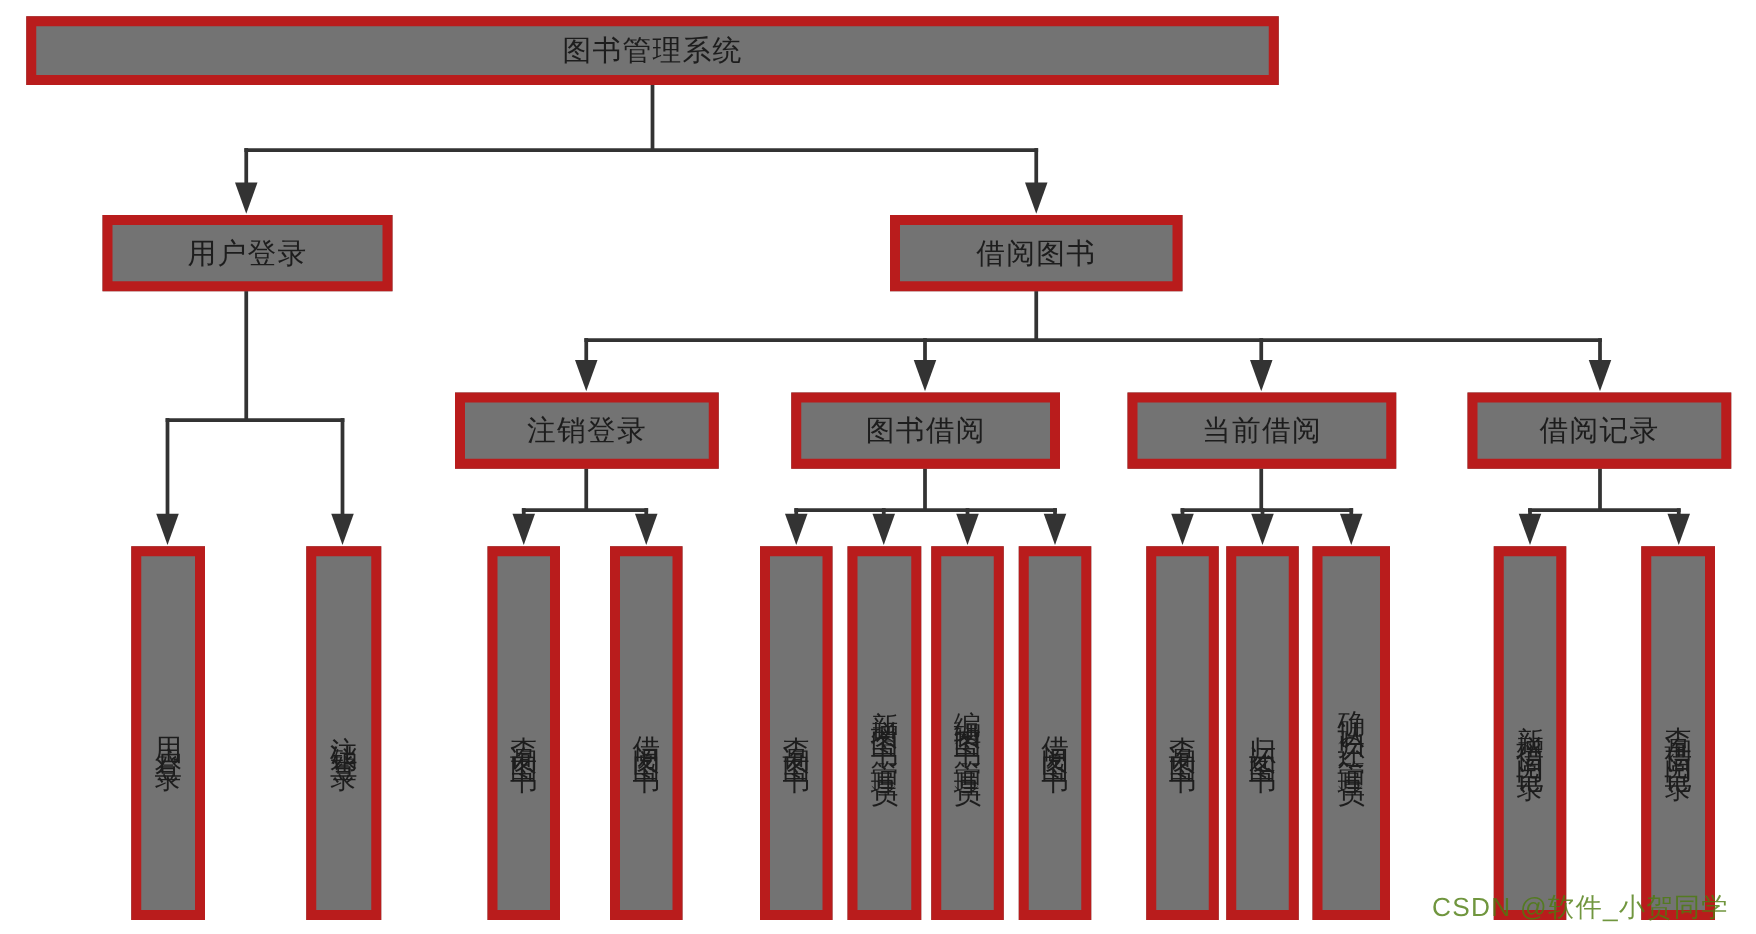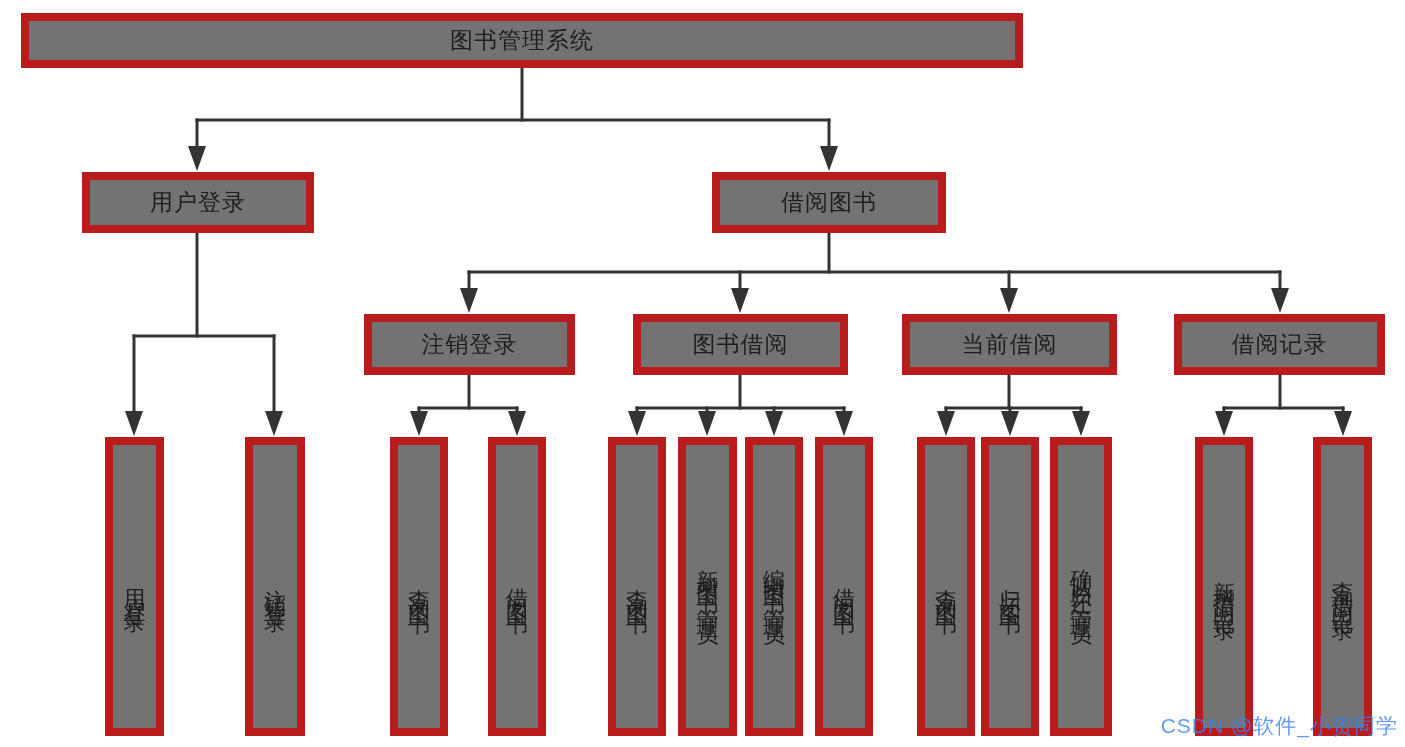--- a/index.html
+++ b/index.html
@@ -42,24 +42,24 @@
   }
   .vbox .vtext {
     writing-mode: vertical-rl;
     text-orientation: mixed;
     letter-spacing: 8px;
     line-height: 1;
     white-space: nowrap;
   }
   #watermark {
     position: absolute;
-    right: 7px;
+    right: 22px;
     bottom: 7px;
     font-size: 21px;
-    color: #3b82f6;
+    color: #4d7c0f;
     opacity: 0.8;
     letter-spacing: 1px;
     white-space: nowrap;
     pointer-events: none;
   }
   .cline {
     stroke: #333333;
     stroke-width: 3;
     stroke-linecap: square;
     fill: none;

